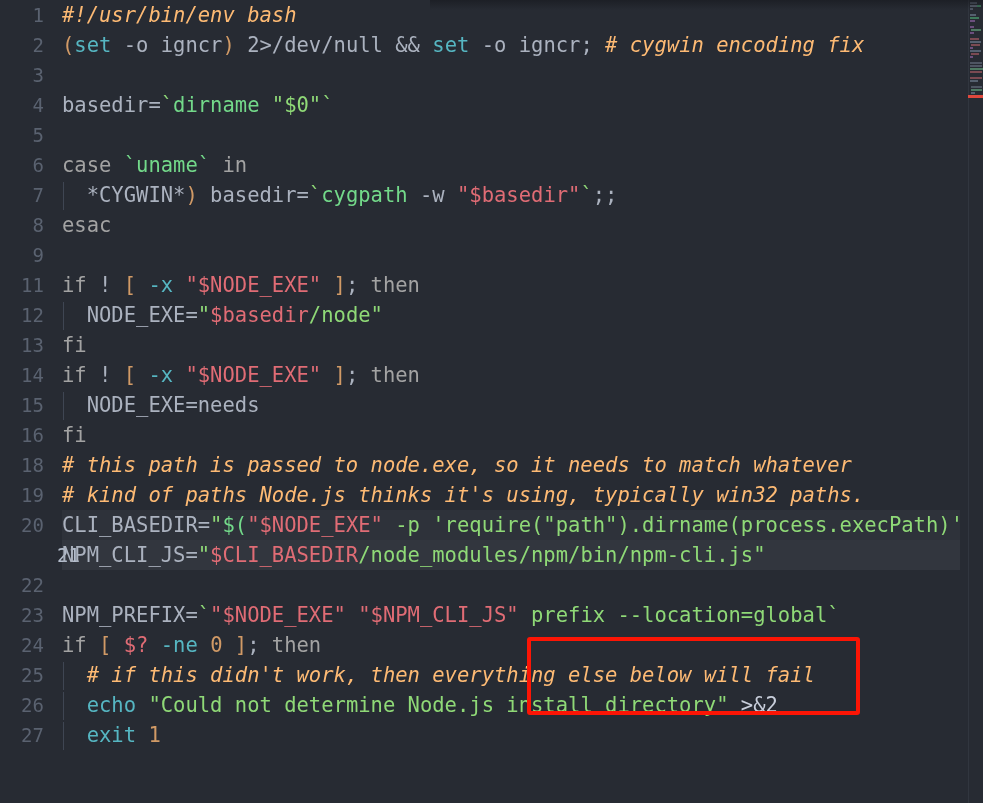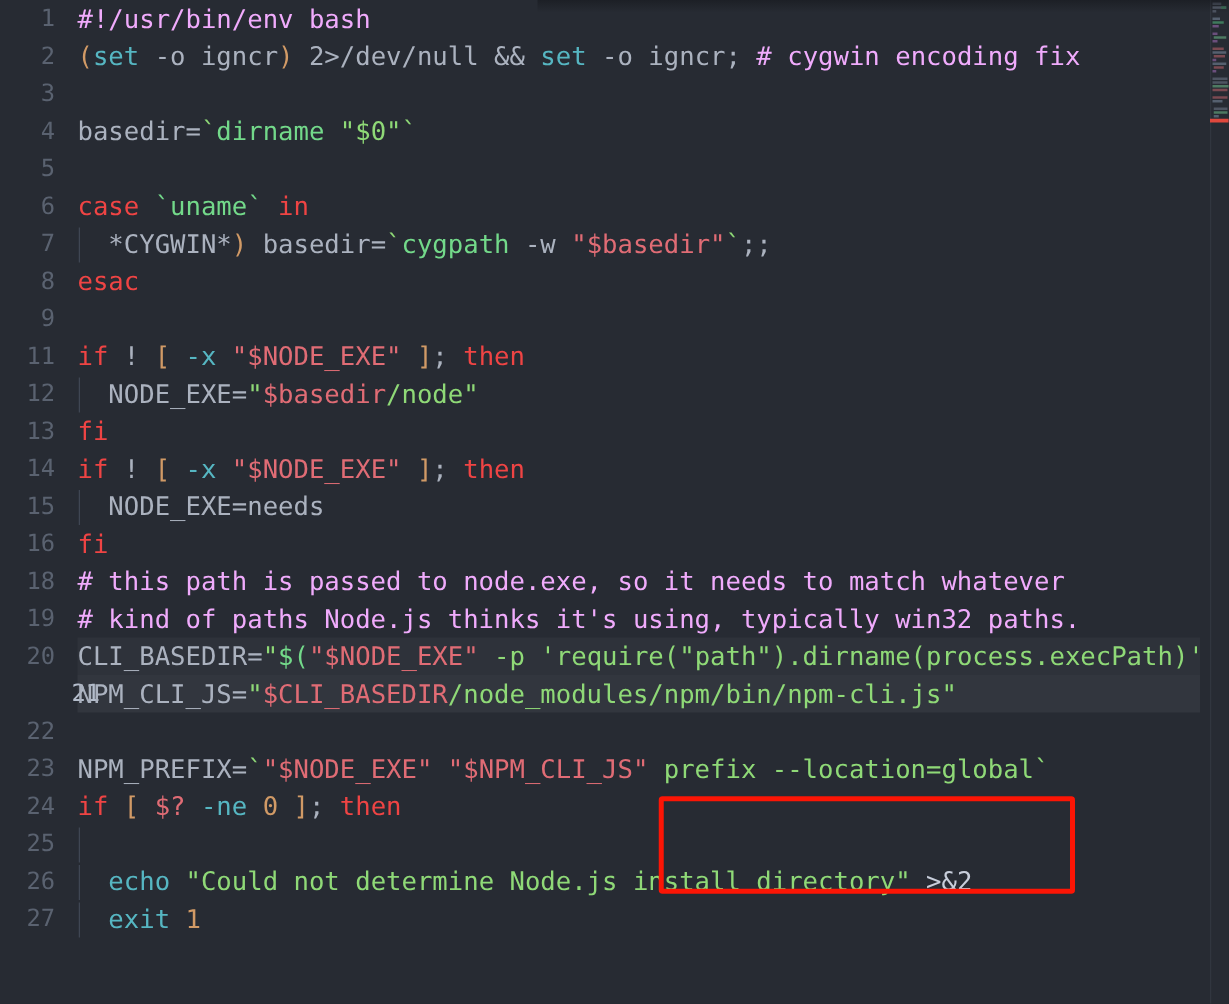--- a/index.html
+++ b/index.html
@@ -99,22 +99,22 @@
   .guide {
     position: absolute;
     top: 2px;
     width: 1px;
     height: 28px;
     background: #3f4653;
   }
   .g1 { left: 63px; }
 
   
-  .c-comment  { color: #f0abfc; }
-  .c-kw       { color: #ef4444; }
+  .c-comment  { color: #fdba74; font-style: italic; }
+  .c-kw       { color: #a3a3a3; }
   .c-builtin  { color: #56b6c2; }        
   .c-func     { color: #73d98a; }        
   .c-str      { color: #8fd977; }        
   .c-var      { color: #e06c75; }
   .c-plain    { color: #abb2bf; }
   .c-punct    { color: #d19a66; }        
   .c-num      { color: #d19a66; }
   .c-op       { color: #56b6c2; }
   .c-white    { color: #c8cedb; }
 
@@ -181,21 +181,21 @@
       <div class="line"><span class="ln">14</span><span class="txt"><span class="c-kw">if</span><span class="c-plain"> ! </span><span class="c-punct">[</span><span class="c-plain"> </span><span class="c-op">-x</span><span class="c-plain"> </span><span class="c-var">"$NODE_EXE"</span><span class="c-plain"> </span><span class="c-punct">]</span><span class="c-plain">; </span><span class="c-kw">then</span></span></div>
       <div class="line"><span class="ln">15</span><span class="guide g1"></span><span class="txt"><span class="c-plain">  NODE_EXE=needs</span></span></div>
       <div class="line"><span class="ln">16</span><span class="txt"><span class="c-kw">fi</span></span></div>
       <div class="line"><span class="ln">18</span><span class="txt"><span class="c-comment"># this path is passed to node.exe, so it needs to match whatever</span></span></div>
       <div class="line"><span class="ln">19</span><span class="txt"><span class="c-comment"># kind of paths Node.js thinks it's using, typically win32 paths.</span></span></div>
       <div class="line hl"><span class="ln">20</span><span class="txt"><span class="c-plain">CLI_BASEDIR=</span><span class="c-str">"</span><span class="c-func">$(</span><span class="c-var">"$NODE_EXE"</span><span class="c-str"> -p </span><span class="c-str">'require("path").dirname(process.execPath)'</span></span></div>
       <div class="line active"><span class="ln">21</span><span class="txt"><span class="c-plain">NPM_CLI_JS=</span><span class="c-str">"</span><span class="c-var">$CLI_BASEDIR</span><span class="c-str">/node_modules/npm/bin/npm-cli.js"</span></span></div>
       <div class="line"><span class="ln">22</span><span class="txt"></span></div>
       <div class="line"><span class="ln">23</span><span class="txt"><span class="c-plain">NPM_PREFIX=</span><span class="c-str">`</span><span class="c-var">"$NODE_EXE"</span><span class="c-plain"> </span><span class="c-var">"$NPM_CLI_JS"</span><span class="c-plain"> </span><span class="c-str">prefix --location=global`</span></span></div>
       <div class="line"><span class="ln">24</span><span class="txt"><span class="c-kw">if</span><span class="c-plain"> </span><span class="c-punct">[</span><span class="c-plain"> </span><span class="c-var">$?</span><span class="c-plain"> </span><span class="c-op">-ne</span><span class="c-plain"> </span><span class="c-num">0</span><span class="c-plain"> </span><span class="c-punct">]</span><span class="c-plain">; </span><span class="c-kw">then</span></span></div>
-      <div class="line"><span class="ln">25</span><span class="guide g1"></span></div>
+      <div class="line"><span class="ln">25</span><span class="guide g1"></span><span class="txt"><span class="c-comment">  # if this didn't work, then everything else below will fail</span></span></div>
       <div class="line"><span class="ln">26</span><span class="guide g1"></span><span class="txt"><span class="c-plain">  </span><span class="c-builtin">echo</span><span class="c-plain"> </span><span class="c-str">"Could not determine Node.js install directory"</span><span class="c-white"> &gt;&amp;2</span></span></div>
       <div class="line"><span class="ln">27</span><span class="guide g1"></span><span class="txt"><span class="c-plain">  </span><span class="c-builtin">exit</span><span class="c-plain"> </span><span class="c-num">1</span></span></div>
     </div>
 
   <div class="annot-box" style="left: 527px; top: 637px; width: 333px; height: 78px; border-color: rgb(252, 21, 5);"></div>
 
   <div class="minimap">
     <div class="mm-sep"></div>
   <div class="mrow" style="top: 2px; left: 2px; width: 7px; background: rgb(78, 85, 98);"></div>
       <div class="mrow" style="top: 5px; left: 2px; width: 11px; background: rgb(90, 98, 112);"></div>

